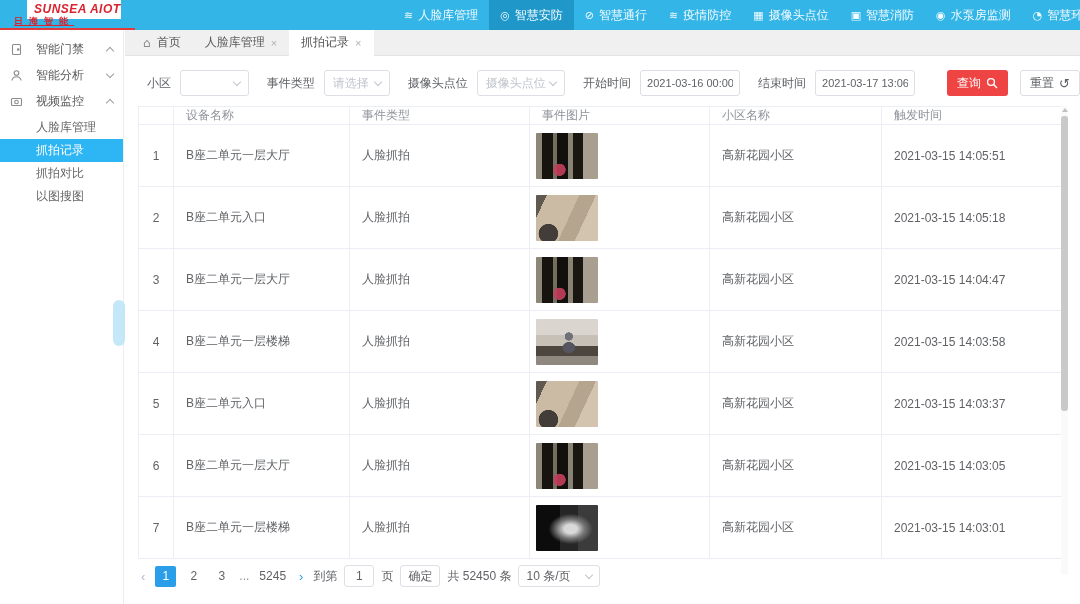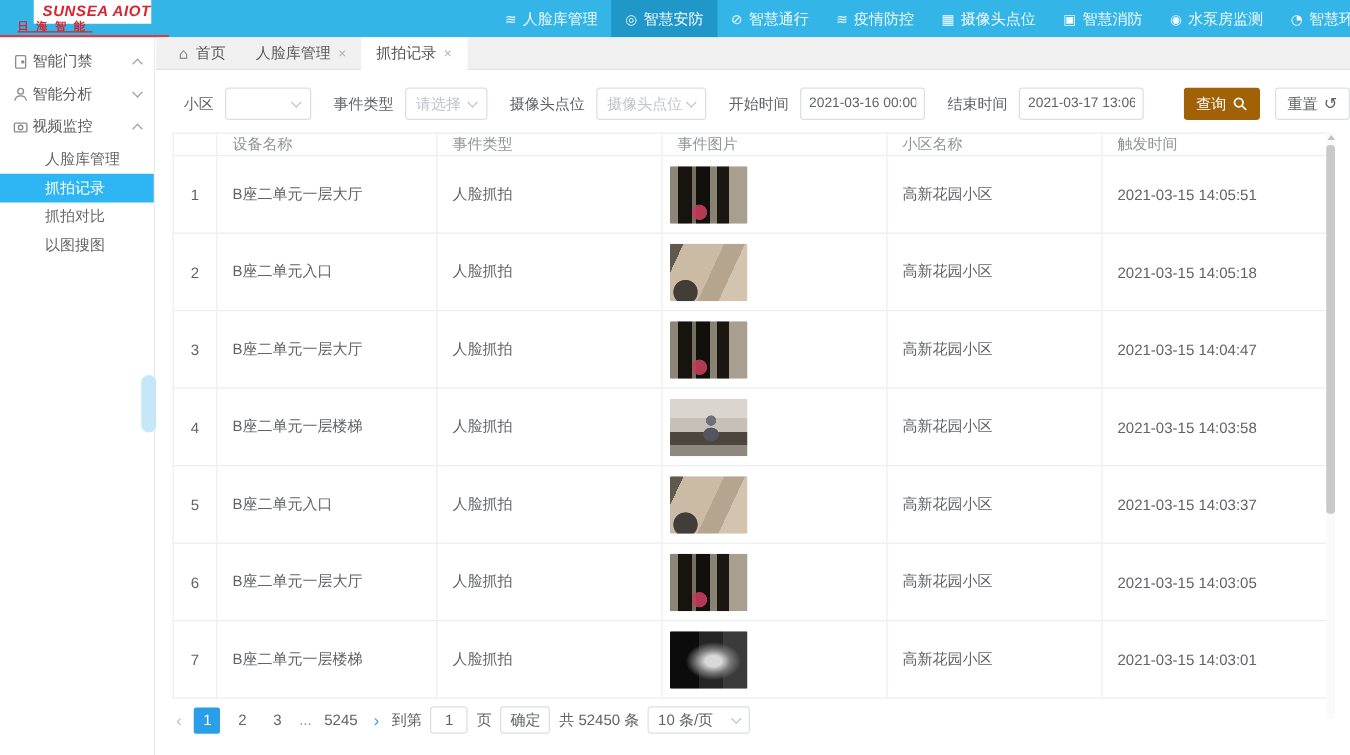--- a/index.html
+++ b/index.html
@@ -18,21 +18,21 @@
   .logo-line { position:absolute; bottom:0; left:0; width:135px; height:2px; background:#e03a3a; }
   .topnav { display:flex; align-items:center; height:30px; margin-left:258px; }
   .nav-item { display:flex; align-items:center; gap:5px; height:30px; padding:0 11px;
     color:#f2fbff; cursor:pointer; white-space:nowrap; }
   .nav-item.active { background:#1f97c9; }
   .nav-glyph { font-family:"DejaVu Sans",sans-serif; font-size:11px; line-height:1; }
 
   
   .sidebar { position:absolute; top:30px; left:0; width:124px; height:574px;
     background:#fff; border-right:1px solid #ececec; padding-top:6px; color:#595959; }
-  .sgroup { display:flex; align-items:center; height:26px; padding:0 10px; gap:3px; cursor:pointer; }
+  .sgroup { display:flex; align-items:center; height:26px; padding:0 10px; gap:13px; cursor:pointer; }
   .sgroup .lbl { flex:1; }
   .chev { width:6px; height:6px; border-right:1px solid #9aa0a6; border-bottom:1px solid #9aa0a6;
     flex:0 0 auto; }
   .chev.up { transform:rotate(-135deg); margin-top:3px; }
   .chev.down { transform:rotate(45deg); margin-top:-2px; }
   .submenu { margin-top:2px; }
   .sitem { height:23px; line-height:23px; padding-left:36px; color:#666; cursor:pointer; }
   .sitem.active { background:#2eb5f3; color:#fff; }
   .collapse-pill { position:absolute; left:113px; top:300px; width:12px; height:46px;
     background:#bfe5f8; border-radius:7px; opacity:.9; cursor:pointer; }
@@ -55,21 +55,21 @@
     color:#c0c4cc; cursor:pointer; margin-right:18px; }
   .sel .chev { border-color:#c0c4cc; }
   .sel-community { width:96px; }
   .sel-event { width:92px; }
   .sel-camera { width:126px; }
   .f-input { height:26px; width:100px; border:1px solid #dcdfe6; border-radius:3px;
     padding:0 6px; font-size:11px; color:#606266; margin-right:18px;
     font-family:"Liberation Sans",sans-serif; }
   .btn { height:26px; border-radius:3px; display:flex; align-items:center; gap:5px;
     padding:0 9px; cursor:pointer; border:1px solid transparent; white-space:nowrap; }
-  .btn-primary { background:#a16207; color:#fff; margin-left:14px; }
+  .btn-primary { background:#ef4444; color:#fff; margin-left:14px; }
   .btn-plain { background:#fff; border-color:#dcdfe6; color:#606266; margin-left:12px; }
   .reset-glyph { font-family:"DejaVu Sans",sans-serif; font-size:13px; line-height:1; color:#606266; }
 
   
   table { border-collapse:collapse; table-layout:fixed; width:926px; margin:10px 0 0 13px; }
   th, td { border:1px solid #ebeef5; }
   th { height:16px; font-weight:normal; color:#909399; text-align:left; padding-left:12px;
     background:#fff; }
   td { height:62px; color:#606266; padding-left:12px; }
   td.idx, th.idx { text-align:center; padding-left:0; }

